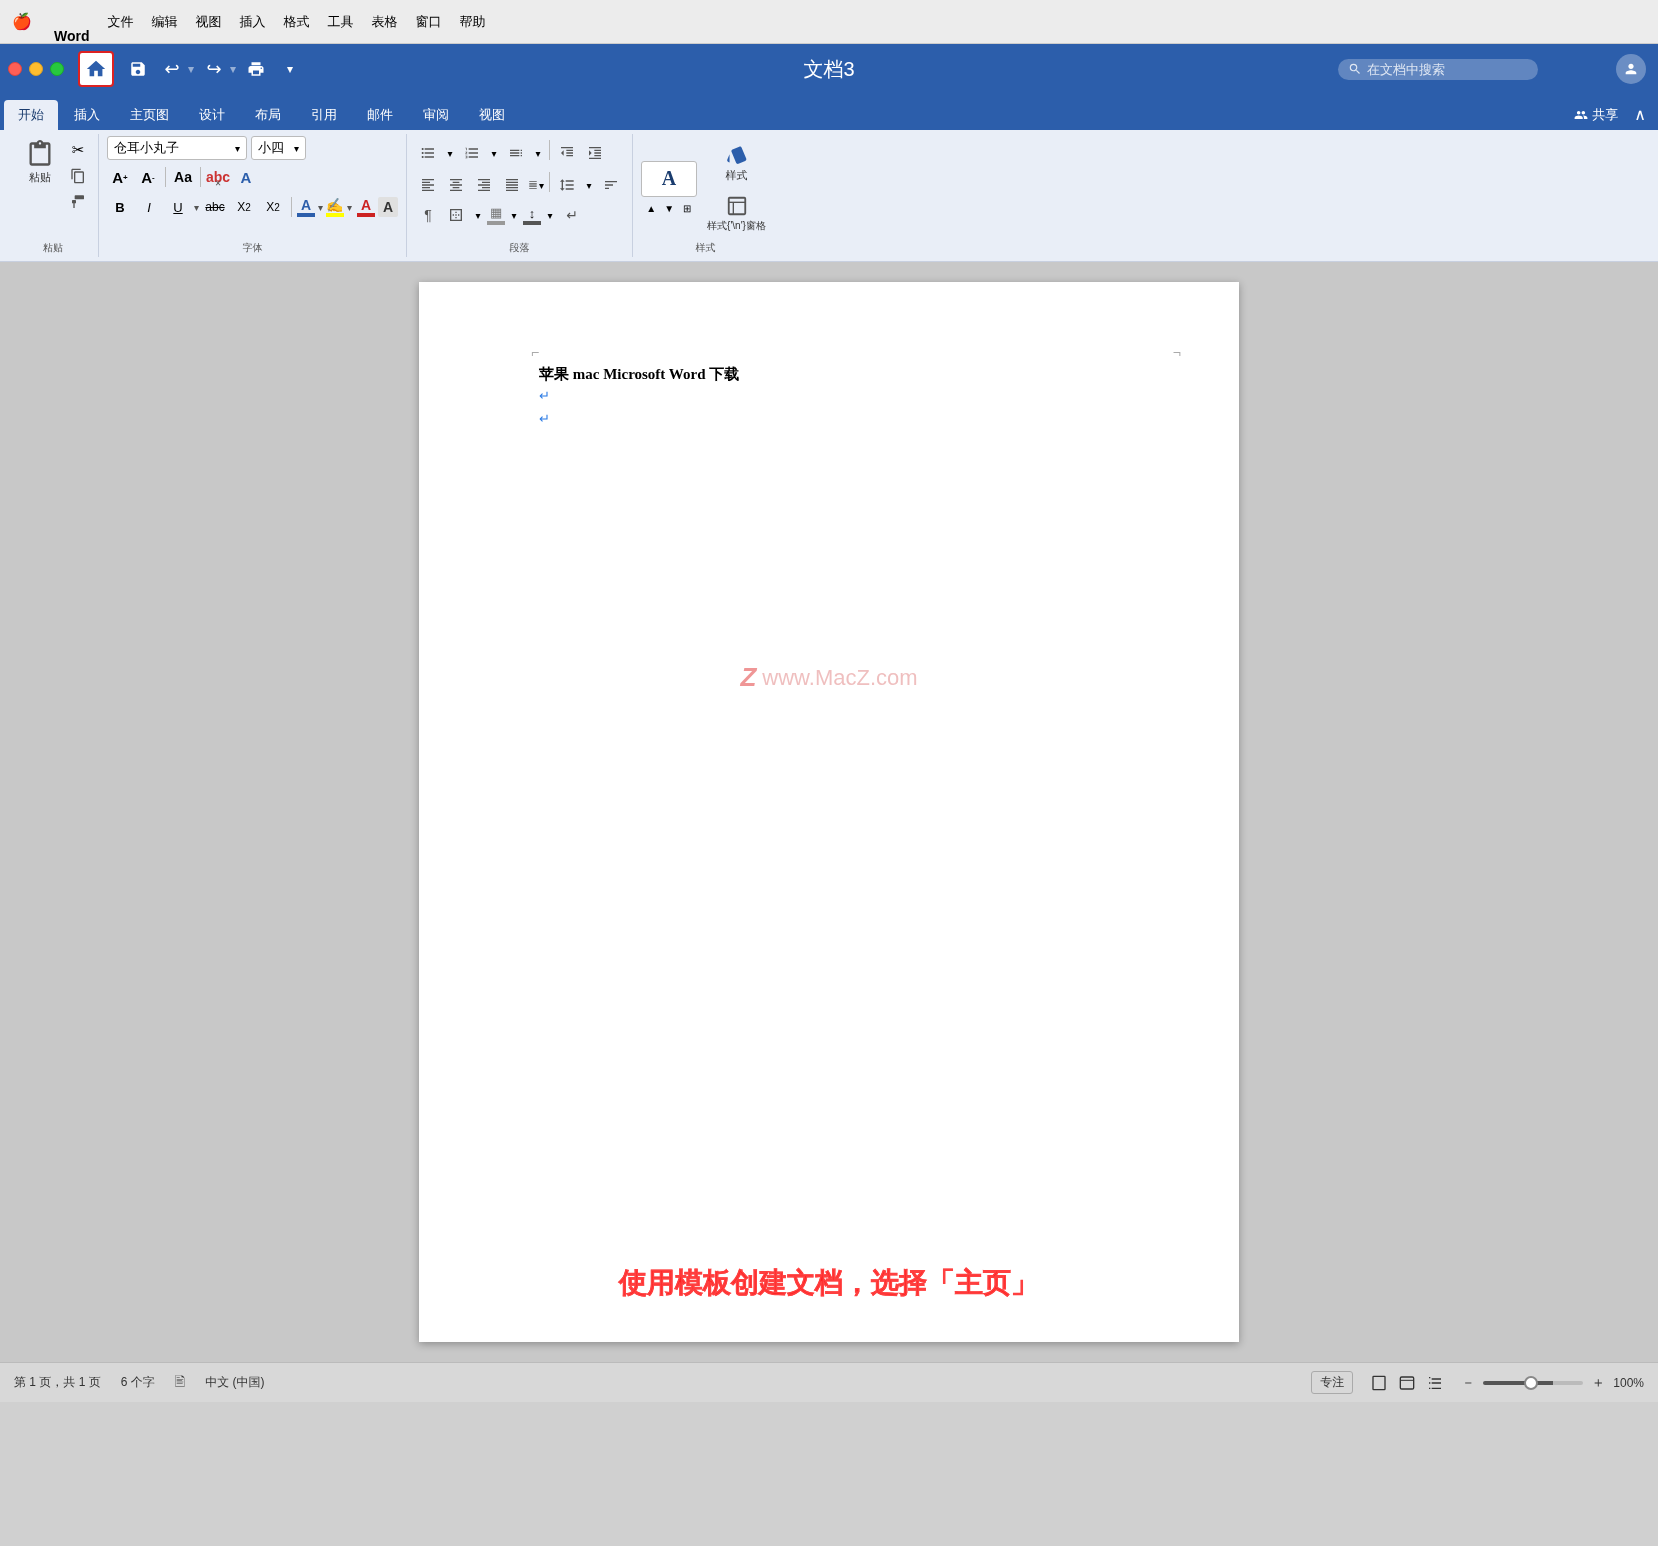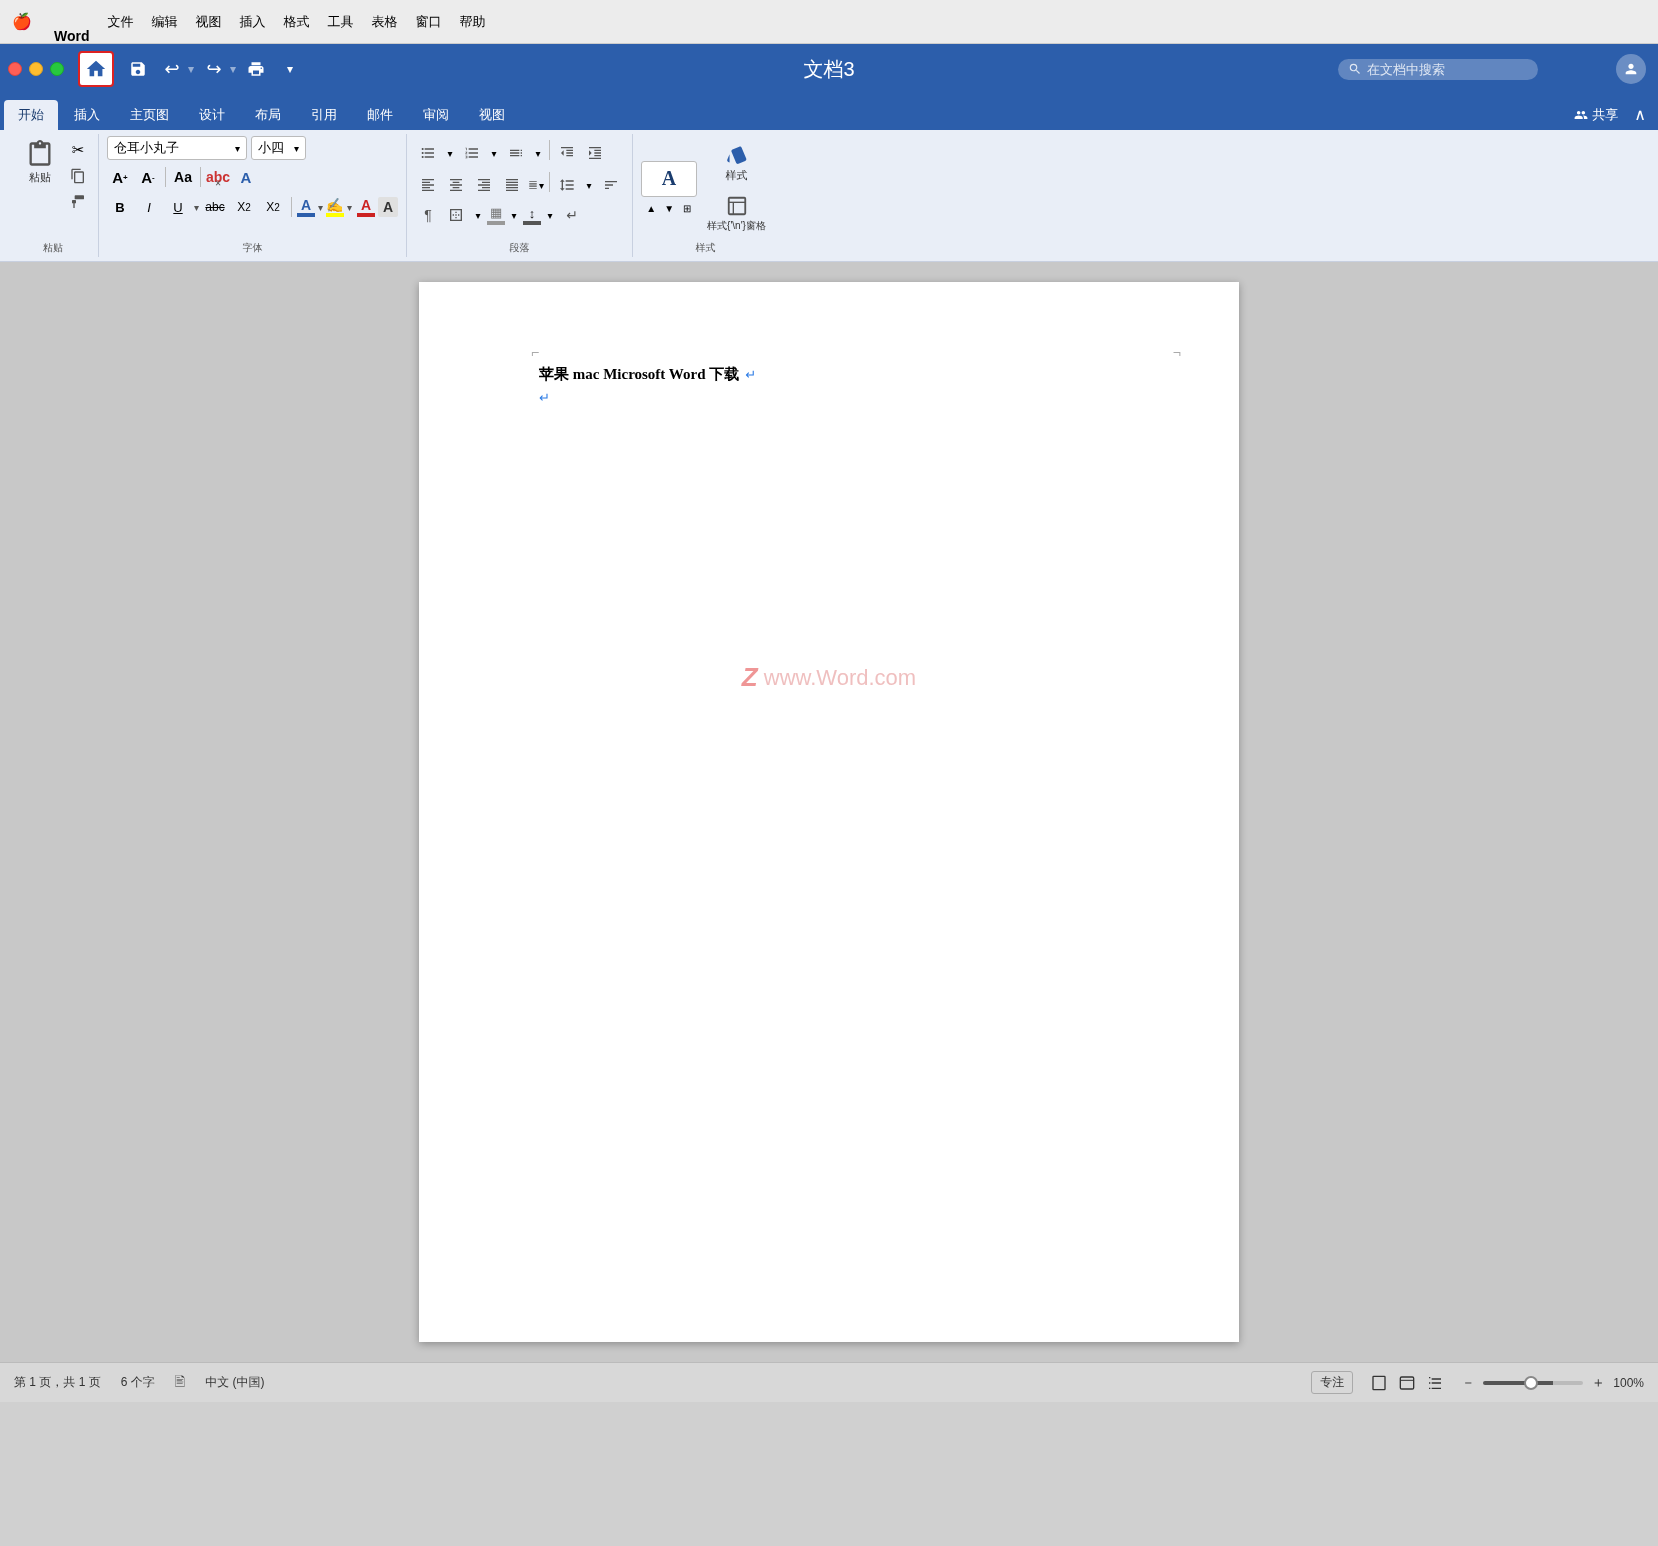--- a/index.html
+++ b/index.html
@@ -233,22 +233,23 @@
 
     .doc-content {
       position: relative;
     }
 
     .doc-title {
       font-size: 15px;
       font-weight: bold;
       color: #000;
       font-family: 'SimSun', serif;
-      display: flex; align-items: flex-end; gap: 6px;
+      display: flex; align-items: flex-start; 
       line-height: 1.6;
+      flex-direction: column;
     }
 
     .return-mark {
       color: #2c7be5;
       font-size: 13px;
       display: block;
       margin-top: 4px;
     }
 
     .watermark {
@@ -641,24 +642,25 @@
     <div class="doc-content">
       <div class="doc-title">
         <span>苹果 mac Microsoft Word 下载</span>
         <span style="color:#2c7be5; font-size:13px; font-weight:normal;">↵</span>
       </div>
       <span class="return-mark">↵</span>
     </div>
 
     <div class="watermark">
       <span class="watermark-z">Z</span>
-      <span>www.Word.com</span>
-    </div>
-  </div>
-
+      <span>www.MacZ.com</span>
+    </div>
+  </div>
+
+  <div class="annotation-overlay">使用模板创建文档，选择「主页」</div>
 
 </div>
 
 <div class="status-bar">
   <span>第 1 页，共 1 页</span>
   <span>6 个字</span>
   <span style="font-size:13px;">🖹</span>
   <span>中文 (中国)</span>
 
   <div class="status-right">

